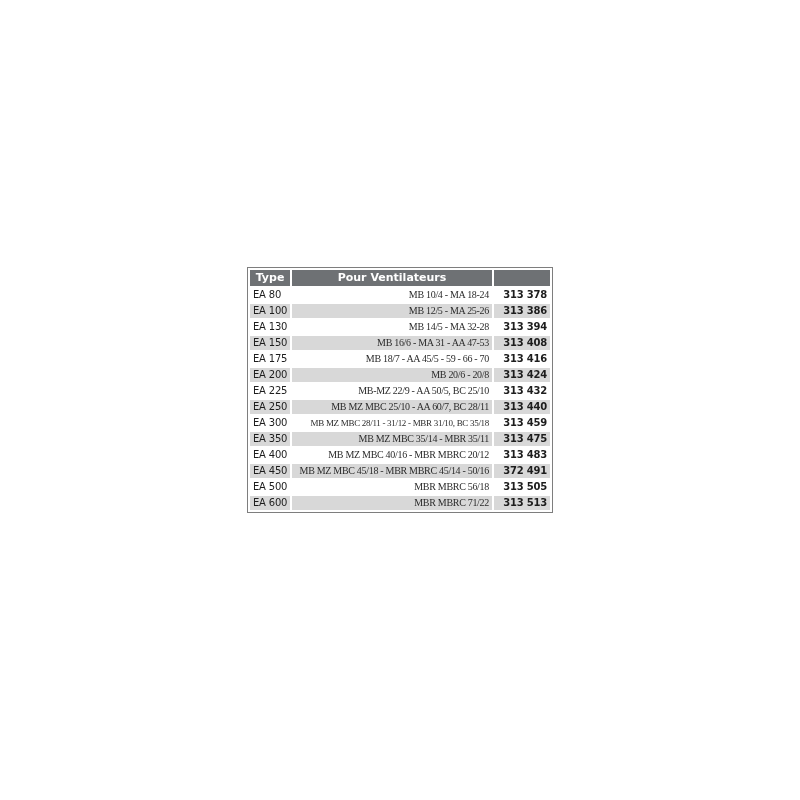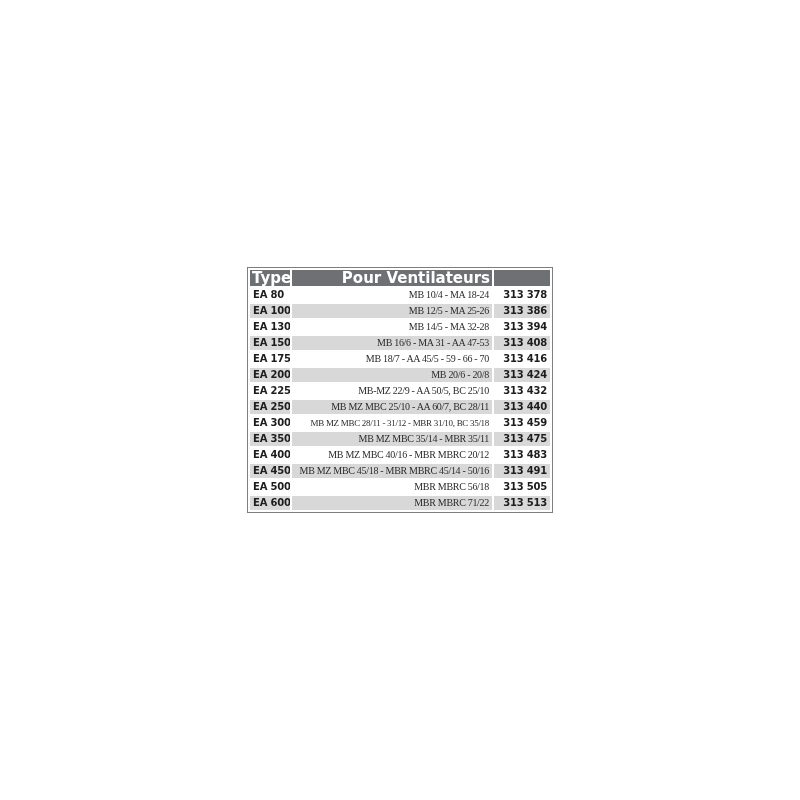--- a/index.html
+++ b/index.html
@@ -26,44 +26,44 @@
     border-collapse: separate;
     border-spacing: 2px;
     background: #ffffff;
     border: 1px solid var(--border, #7e7e7e);
   }
   col.c-type { width: 40px; }
   col.c-ref  { width: 56px; }
   table.vent-table th {
     background: var(--header-bg, #6e7174);
     color: var(--header-text, #ffffff);
-    font-size: 15px;
+    font-size: 11px;
     font-weight: bold;
     height: 16px;
     line-height: 16px;
-    text-align: right;
+    text-align: center;
     padding: 0 2px;
     white-space: nowrap;
     overflow: hidden;
   }
   table.vent-table td {
     font-size: 10px;
     height: 14px;
     line-height: 14px;
     padding: 0 3px;
     white-space: nowrap;
     overflow: hidden;
     background: var(--row-bg, #ffffff);
     vertical-align: middle;
   }
   table.vent-table tr.alt td {
     background: var(--stripe-bg, #d8d8d8);
   }
   td.type {
-    font-weight: bold;
+    font-weight: normal;
     text-align: left;
     padding-left: 4px;
     letter-spacing: -0.2px;
   }
   td.desc {
     text-align: right;
     padding-left: 5px;
     letter-spacing: -0.3px;
     color: var(--desc-text, #2b2b2b);
     font-family: Liberation Serif, serif;
@@ -148,21 +148,21 @@
           <td class="ref">313 475</td>
         </tr>
         <tr>
           <td class="type">EA 400</td>
           <td class="desc">MB MZ MBC 40/16 - MBR MBRC 20/12</td>
           <td class="ref">313 483</td>
         </tr>
         <tr class="alt">
           <td class="type">EA 450</td>
           <td class="desc">MB MZ MBC 45/18 - MBR MBRC 45/14 - 50/16</td>
-          <td class="ref">313 491</td>
+          <td class="ref">372 491</td>
         </tr>
         <tr>
           <td class="type">EA 500</td>
           <td class="desc">MBR MBRC 56/18</td>
           <td class="ref">313 505</td>
         </tr>
         <tr class="alt">
           <td class="type">EA 600</td>
           <td class="desc">MBR MBRC 71/22</td>
           <td class="ref">313 513</td>

